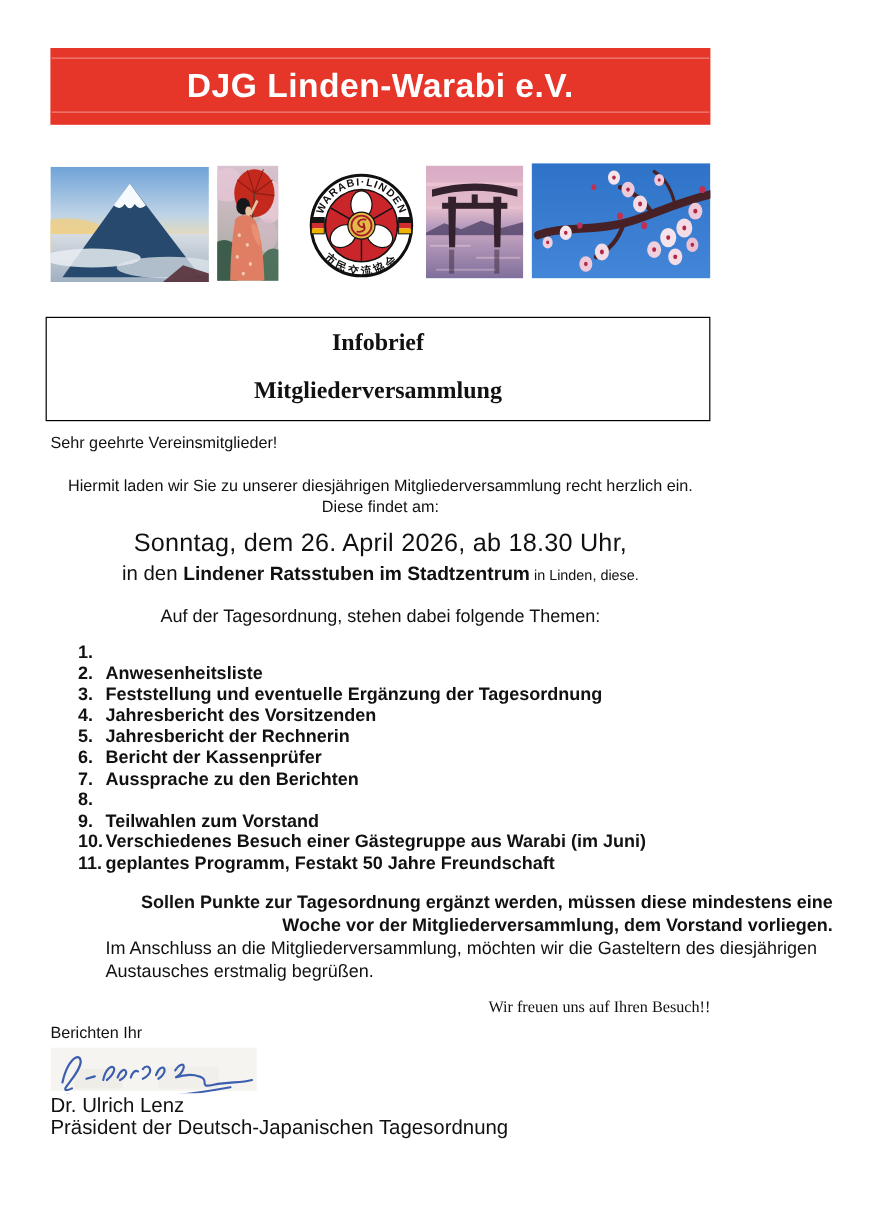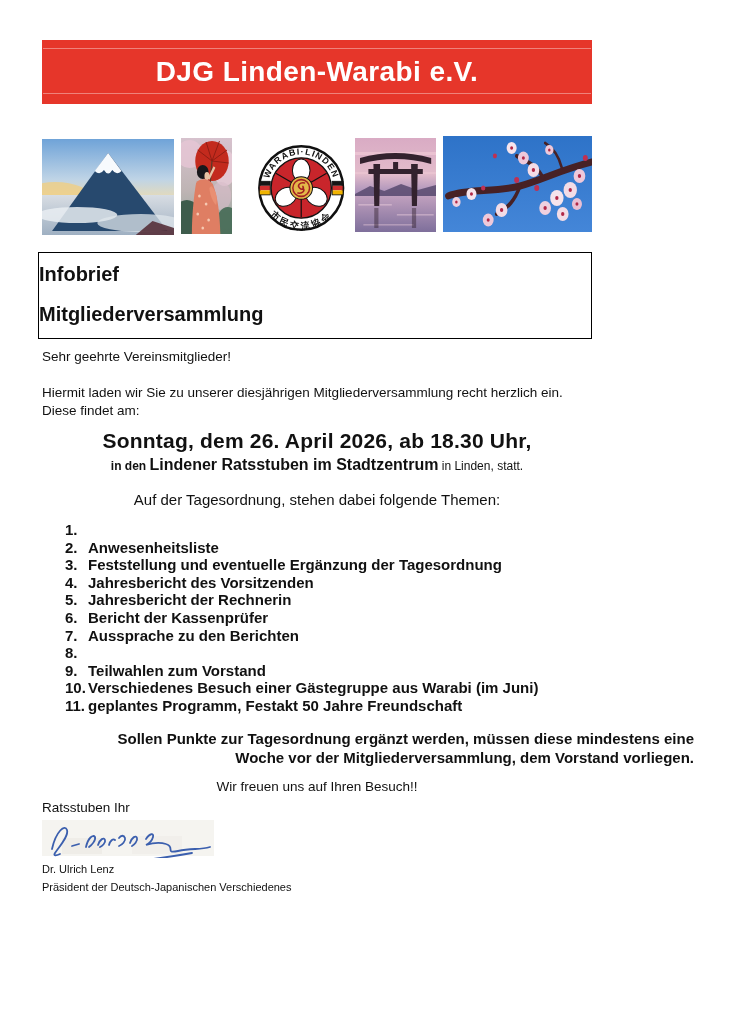--- a/index.html
+++ b/index.html
@@ -25,50 +25,50 @@
   .photo { display:block; }
   .photo svg { display:block; width:100%; height:100%; }
   .ph-fuji    { width:158px; height:96px;  margin-top:3px; }
   .ph-kimono  { width:61px;  height:96px;  margin-top:2px; margin-left:7px; }
   .ph-logo    { width:108px; height:104px; margin-left:24px; }
   .ph-torii   { width:97px;  height:94px;  margin-top:2px; margin-left:8px; }
   .ph-blossom { width:178px; height:96px;  margin-left:7px; }
   .arc-text { font-family:"Liberation Sans","DejaVu Sans",sans-serif; font-weight:bold; fill:#101010; }
 
   
-  .infobox { margin-top:12px; margin-left:-4px; border:1.5px solid #000;
-    text-align:left; padding:10px 0 12px; }
+  .infobox { margin-top:24px; margin-left:-4px; border:1.5px solid #000;
+    text-align:center; padding:10px 0 12px;font-family:Liberation Serif, serif; }
   .infobox-title    { font-size:20px; font-weight:bold; }
   .infobox-subtitle { font-size:20px; font-weight:bold; margin-top:17px; }
 
   
   .salutation { margin-top:10px; font-size:13.5px; }
-  .intro { margin-top:20px; font-size:13.5px; line-height:18px; }
-  .date-line { margin-top:9px; text-align:center; font-size:21px; font-weight:bold; letter-spacing:.2px; }
+  .intro { margin-top:20px; text-align:center; font-size:13.5px; line-height:18px; }
+  .date-line { margin-top:9px; text-align:center; font-size:21px; font-weight:normal; letter-spacing:.2px; }
   .venue-line { margin-top:3px; text-align:center; }
-  .venue-prefix { font-size:12px;font-weight:bold; }
+  .venue-prefix { font-size:17px; }
   .venue-bold   { font-size:16px; font-weight:bold; }
   .venue-suffix { font-size:12px; }
   .agenda-intro { margin-top:17px; text-align:center; font-size:15px; }
   .agenda-intro .b { font-weight:normal; }
 
   .agenda { margin-top:13px; margin-left:23px; list-style:none;
     font-size:15px; font-weight:bold; line-height:17.6px; }
   .agenda li { display:flex; }
   .agenda .num { width:23px; flex:none; }
 
   .note { margin-top:14px; margin-left:46px; width:606px; font-size:15px; line-height:19px; }
   .note-bold { font-weight:bold;text-align:right; }
 
-  .closing { margin-top:12px; text-align:center; font-size:13.5px; }
+  .closing { margin-top:12px; text-align:right; font-size:13.5px;font-family:Liberation Serif, serif; }
   .board   { margin-top:14px; text-align:center; font-size:15px; font-weight:bold; }
   .regards { margin-top:6px; font-size:13.5px; }
 
   .signature-wrap { margin-top:3px; width:180px; height:40px; }
-  .signer { margin-top:2px; font-size:11px; line-height:18px; }
+  .signer { margin-top:2px; font-size:17px; line-height:18px; }
 </style>
 </head>
 <body>
 
 <div class="page">
 
   <header class="banner">
     <div class="banner-frame"></div>
     <h1 class="banner-title">DJG Linden-Warabi e.V.</h1>
   </header>
@@ -268,21 +268,21 @@
   <p class="salutation">Sehr geehrte Vereinsmitglieder!</p>
 
   <div class="intro">
     <p>Hiermit laden wir Sie zu unserer diesjährigen Mitgliederversammlung recht herzlich ein.</p>
     <p>Diese findet am:</p>
   </div>
 
   <h2 class="date-line">Sonntag, dem 26. April 2026, ab 18.30 Uhr,</h2>
 
   <p class="venue-line">
-    <span class="venue-prefix">in den </span><span class="venue-bold">Lindener Ratsstuben im Stadtzentrum</span><span class="venue-suffix"> in Linden, statt.</span>
+    <span class="venue-prefix">in den </span><span class="venue-bold">Lindener Ratsstuben im Stadtzentrum</span><span class="venue-suffix"> in Linden, diese.</span>
   </p>
 
   <p class="agenda-intro">
     <span>Auf der </span><span class="b">Tagesordnung</span><span>, stehen dabei folgende Themen:</span>
   </p>
 
   <ol class="agenda">
 
       <li>
         <span class="num">1.</span>
@@ -333,26 +333,27 @@
       </li>
 
       <li>
         <span class="num">11.</span>
         <span>geplantes Programm, Festakt 50 Jahre Freundschaft</span>
       </li>
     </ol>
 
   <div class="note">
     <p class="note-bold">Sollen Punkte zur Tagesordnung ergänzt werden, müssen diese mindestens eine Woche vor der Mitgliederversammlung, dem Vorstand vorliegen.</p>
+    <p class="note-normal">Im Anschluss an die Mitgliederversammlung, möchten wir die Gasteltern des diesjährigen Austausches erstmalig begrüßen.</p>
   </div>
 
   <p class="closing">Wir freuen uns auf Ihren Besuch!!</p>
 
 
-  <p class="regards">Ratsstuben Ihr</p>
+  <p class="regards">Berichten Ihr</p>
 
   <div class="signature-wrap">
     <svg viewBox="0 0 180 40">
       <rect x="0" y="2" width="172" height="36" fill="#F5F4F0"></rect>
       <rect x="20" y="20" width="40" height="16" fill="#ECEAE4" opacity=".7"></rect>
       <rect x="90" y="18" width="50" height="18" fill="#EFEDE8" opacity=".7"></rect>
       <g fill="none" stroke="var(--signature-blue,#3B5FAE)" stroke-width="1.8" stroke-linecap="round">
         <path d="M10,31 C14,13 23,6 25,12 C27,18 17,29 13,35 C11,38 14,38 18,36"></path>
         <path d="M30,28 L37,26"></path>
         <path d="M44,29 C46,20 51,16 53,19 C54,22 50,27 47,29"></path>
@@ -361,16 +362,16 @@
         <path d="M77,20 C79,17 82,17 83,20 C84,23 80,27 77,28"></path>
         <path d="M88,25 C90,19 94,17 95,20 C96,23 92,27 90,28"></path>
         <path d="M104,21 C108,15 112,15 111,19 C110,23 106,26 104,27 C110,25 118,24 124,26 C134,29 122,36 136,33 C150,30 158,32 168,29"></path>
         <path d="M14,41 C50,48 100,44 150,35"></path>
       </g>
     </svg>
   </div>
 
   <div class="signer">
     <p>Dr. Ulrich Lenz</p>
-    <p>Präsident der Deutsch-Japanischen Verschiedenes</p>
+    <p>Präsident der Deutsch-Japanischen Tagesordnung</p>
   </div>
 
 </div>
 
 </body></html>

